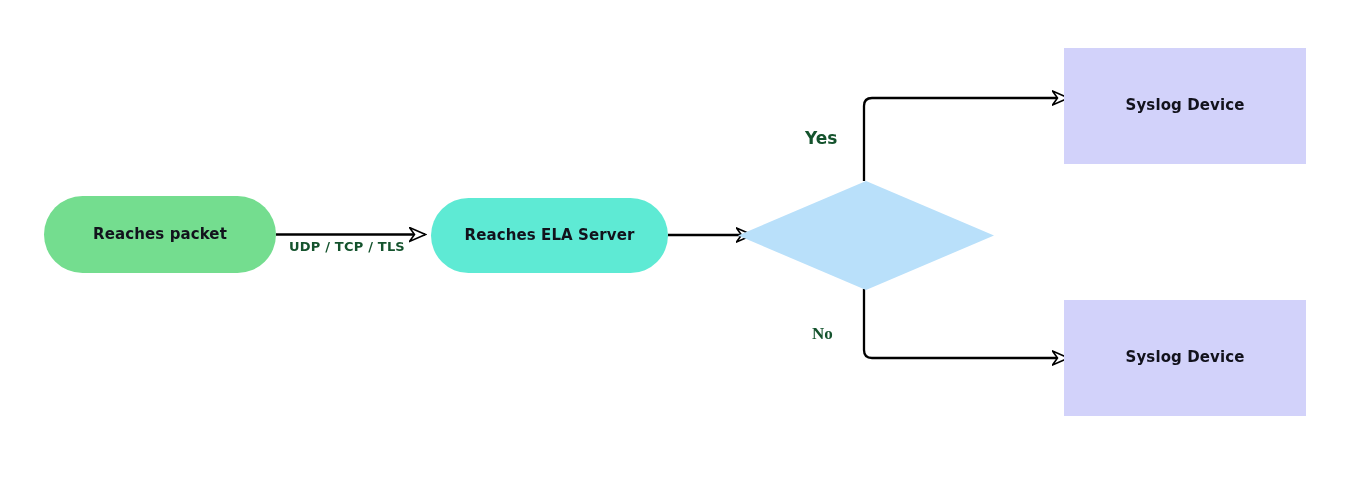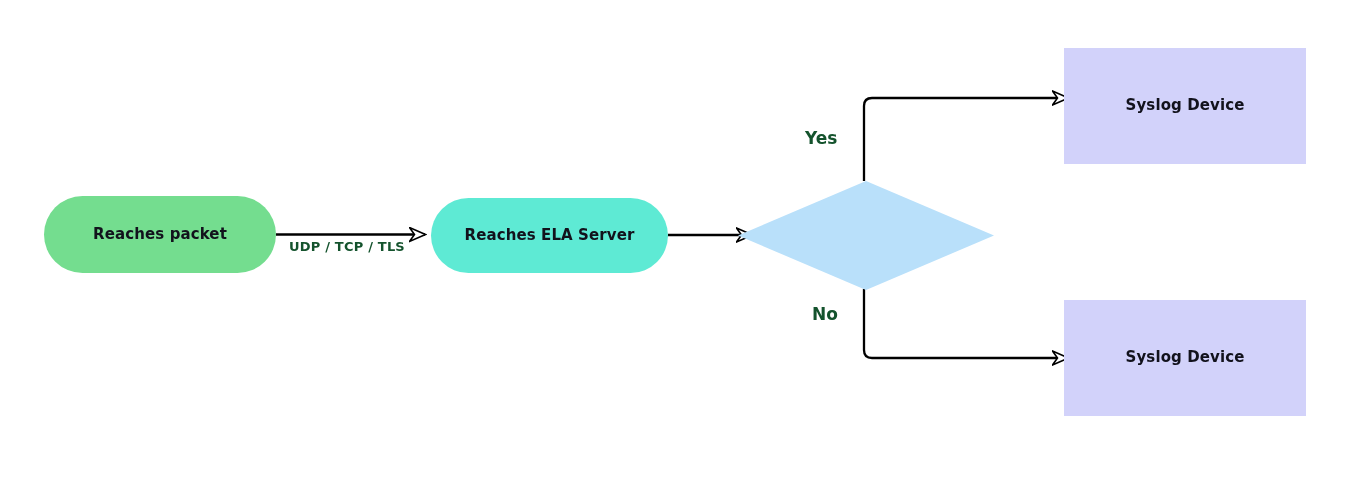--- a/index.html
+++ b/index.html
@@ -108,22 +108,23 @@
     letter-spacing: 0.2px;
     margin-top: 27px;
   }
   #edge-label-yes {
     left: 805px;
     top: 128px;
     font-size: 17px;
   }
   #edge-label-no {
     left: 812px;
-    top: 304px;
+    top: 324px;
     font-size: 17px;
+    font-family: Liberation Serif, serif;
   }
 </style>
 </head>
 <body>
 
 <div id="canvas">
 
   <svg width="1356" height="479" style="position:absolute;left:0;top:0;">
     <defs>
 

